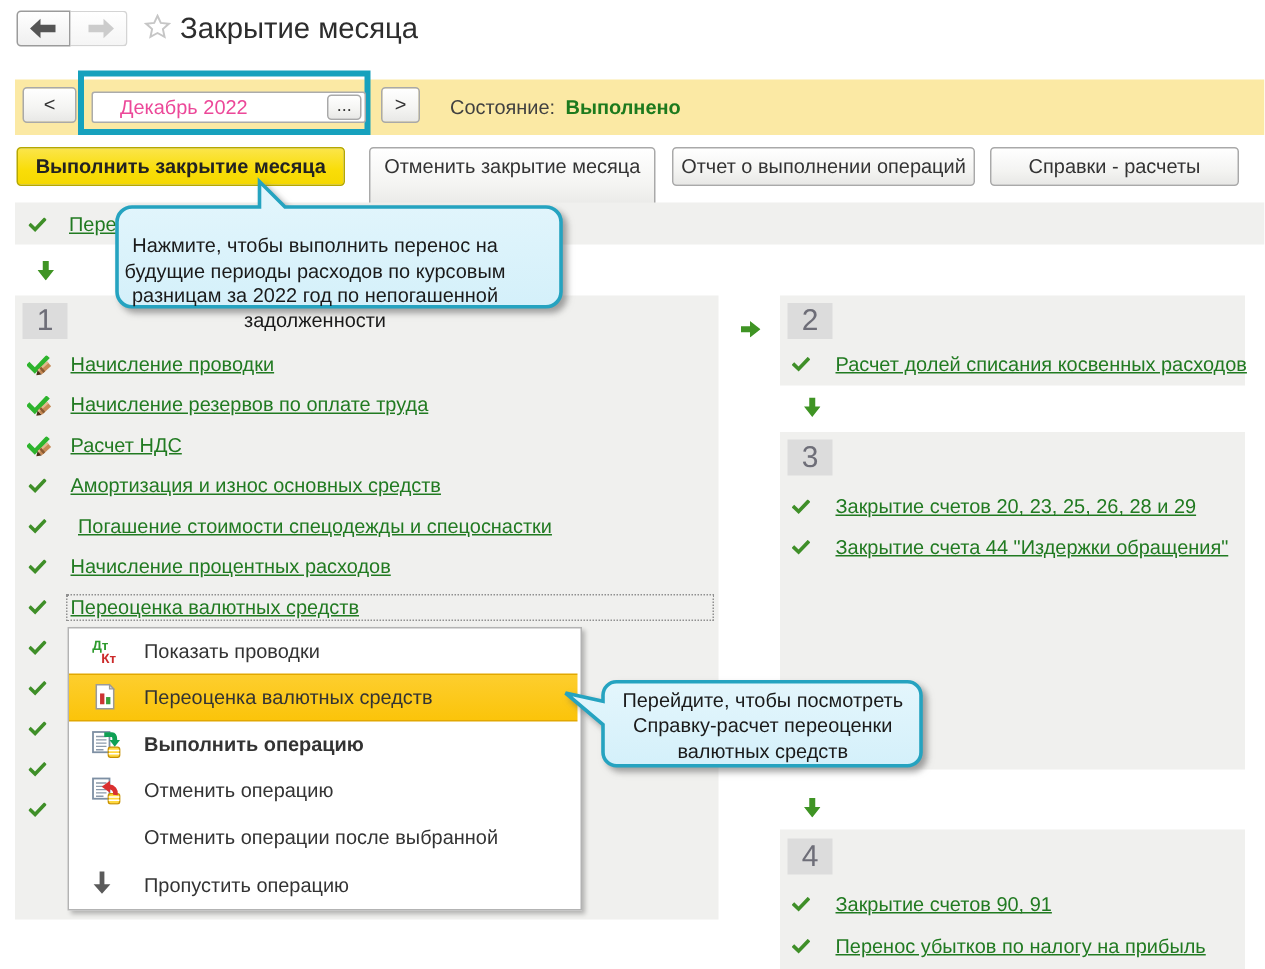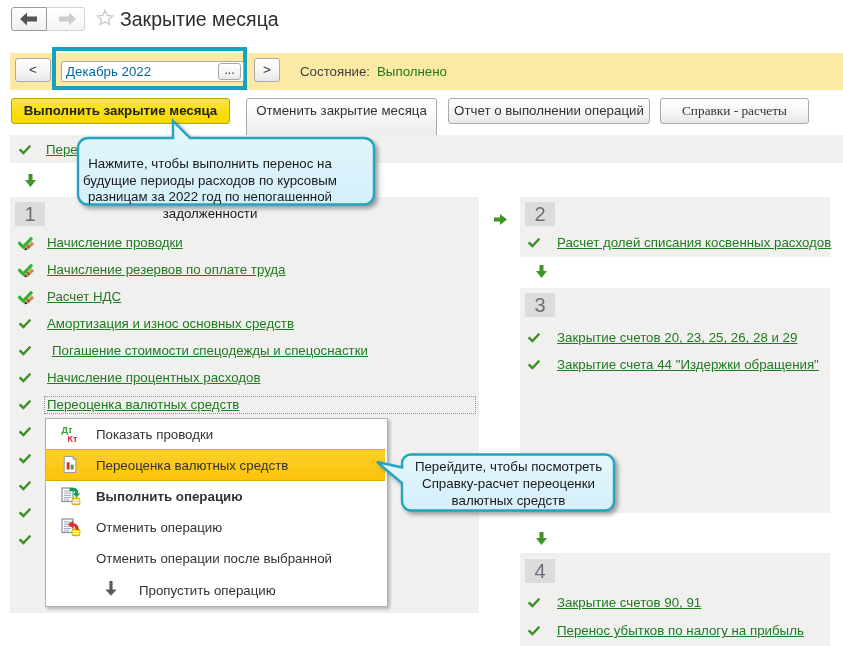--- a/index.html
+++ b/index.html
@@ -11,29 +11,29 @@
     </svg>
   </div>
 <svg class="abs" style="left:96px;top:9px" width="18" height="18" viewBox="0 0 18 18">
     <path d="M9 1.5 L11.2 6.3 L16.5 6.9 L12.6 10.4 L13.7 15.6 L9 13 L4.3 15.6 L5.4 10.4 L1.5 6.9 L6.8 6.3 Z" fill="none" stroke="#c6c6c6" stroke-width="1.3"></path>
   </svg>
 <div class="abs" style="left:120px;top:7.5px;font-size:19.5px;color:#2d2d2d;">Закрытие месяца</div>
 <div class="abs" style="left:10px;top:53px;width:833px;height:37px;background:#fbe9a4;"></div>
 <div class="btn" style="left:15px;top:58px;width:36px;height:24px;line-height:22px;">&lt;</div>
 <div class="abs" style="left:52px;top:47px;width:195px;height:43px;box-sizing:border-box;border:4px solid #16a1bd;"></div>
 <div class="abs" style="left:61px;top:61px;width:183px;height:21px;box-sizing:border-box;background:#fff;border:1px solid #ababab;border-radius:2px;"></div>
-<div class="txt" style="left:66px;top:64px;color:#0369a1;">Декабрь 2022</div>
+<div class="txt" style="left:80px;top:64px;color:#ec4899;">Декабрь 2022</div>
 <div class="btn" style="left:218px;top:63px;width:23px;height:17px;line-height:13px;font-size:12px;">...</div>
 <div class="btn" style="left:254px;top:58px;width:26px;height:24px;line-height:22px;">&gt;</div>
 <div class="txt" style="left:300px;top:64px;">Состояние:</div>
-<div class="txt" style="left:377px;top:64px;color:#1d7a1d;font-weight:normal;">Выполнено</div>
+<div class="txt" style="left:377px;top:64px;color:#1d7a1d;font-weight:bold;">Выполнено</div>
 <div class="btn" style="left:11px;top:98px;width:219px;height:26px;line-height:24px;background:linear-gradient(#fbe54a,#f9dd08 60%,#f5d800);border-color:#b6a800;font-weight:bold;color:#222;">Выполнить закрытие месяца</div>
 <div class="btn" style="left:246px;top:98px;width:191px;height:42px;line-height:24px;">Отменить закрытие месяца</div>
 <div class="btn" style="left:448px;top:98px;width:202px;height:26px;line-height:24px;">Отчет о выполнении операций</div>
-<div class="btn" style="left:660px;top:98px;width:149px;height:26px;line-height:24px;font-family:Liberation Serif, serif;">Справки - расчеты</div>
+<div class="btn" style="left:660px;top:98px;width:166px;height:26px;line-height:24px;">Справки - расчеты</div>
 <div class="abs" style="left:10px;top:135px;width:833px;height:28px;background:#f0f0ee;"></div>
 <svg style="position:absolute;left:19.0px;top:145.0px" width="12" height="10" viewBox="0 0 12 10">
     <path d="M1.5 5.2 L4.4 8 L10.5 1.6" fill="none" stroke="#3f8f28" stroke-width="2.4" stroke-linecap="square"></path>
   </svg>
 <div class="lnk" style="left:46.0px;top:141.9px">Перенос расходов по курсовым разницам</div>
 <svg style="position:absolute;left:25.0px;top:174.0px" width="11" height="13" viewBox="0 0 11 13">
     <path d="M3.5 0 L7.5 0 L7.5 6 L11 6 L5.5 13 L0 6 L3.5 6 Z" fill="#3f9424"></path>
   </svg>
 <div class="abs" style="left:10px;top:197px;width:469px;height:416px;background:#f0f0ee;"></div>
 <div class="abs" style="left:15px;top:202px;width:30px;height:24px;background:#dcdcdc;color:#6e6e78;font-size:20px;text-align:center;line-height:24px;">1</div>
@@ -170,21 +170,21 @@
         <rect x="11.2" y="11.6" rx="1.5" width="7.6" height="6.8" fill="#ffd83d" stroke="#c79100" stroke-width="0.9"></rect>
         <path d="M11.4 13.8 H18.6 M11.4 16 H18.6" stroke="#fff" stroke-width="0.9"></path>
         <path d="M11.5 7 Q16.5 7.5 16 12.5" fill="none" stroke="#da2f2f" stroke-width="3.2"></path>
         <path d="M12.3 3 L12.3 11 L6.8 7 Z" fill="#da2f2f"></path>
       </svg></span>
     <span class="mtext">Отменить операцию</span>
   </div>
 <div class="mrow" style="top:542.8px;z-index:22;">
     <span class="mtext">Отменить операции после выбранной</span>
   </div>
-<div class="mrow" style="top:574.0px;z-index:22;margin-left:43px;">
+<div class="mrow" style="top:574.0px;z-index:22;">
     <span style="position:absolute;left:16px;top:50%;transform:translateY(-50%);width:19px;height:19px;"><svg width="14" height="16" viewBox="0 0 14 16">
         <path d="M5.4 0.5 L8.6 0.5 L8.6 9 L12.6 9 L7 15.3 L1.4 9 L5.4 9 Z" fill="#5a5a5a"></path>
       </svg></span>
     <span class="mtext">Пропустить операцию</span>
   </div>
 <svg class="abs" style="left:70px;top:112px;z-index:29;filter:drop-shadow(3px 3px 2px rgba(90,90,90,0.55));" width="320" height="101" viewBox="0 0 320 101">
     <defs>
       <linearGradient id="g1" x1="0" y1="0" x2="0" y2="1">
         <stop offset="0" stop-color="#e4f6fc"></stop>
         <stop offset="1" stop-color="#d4f0fa"></stop>

